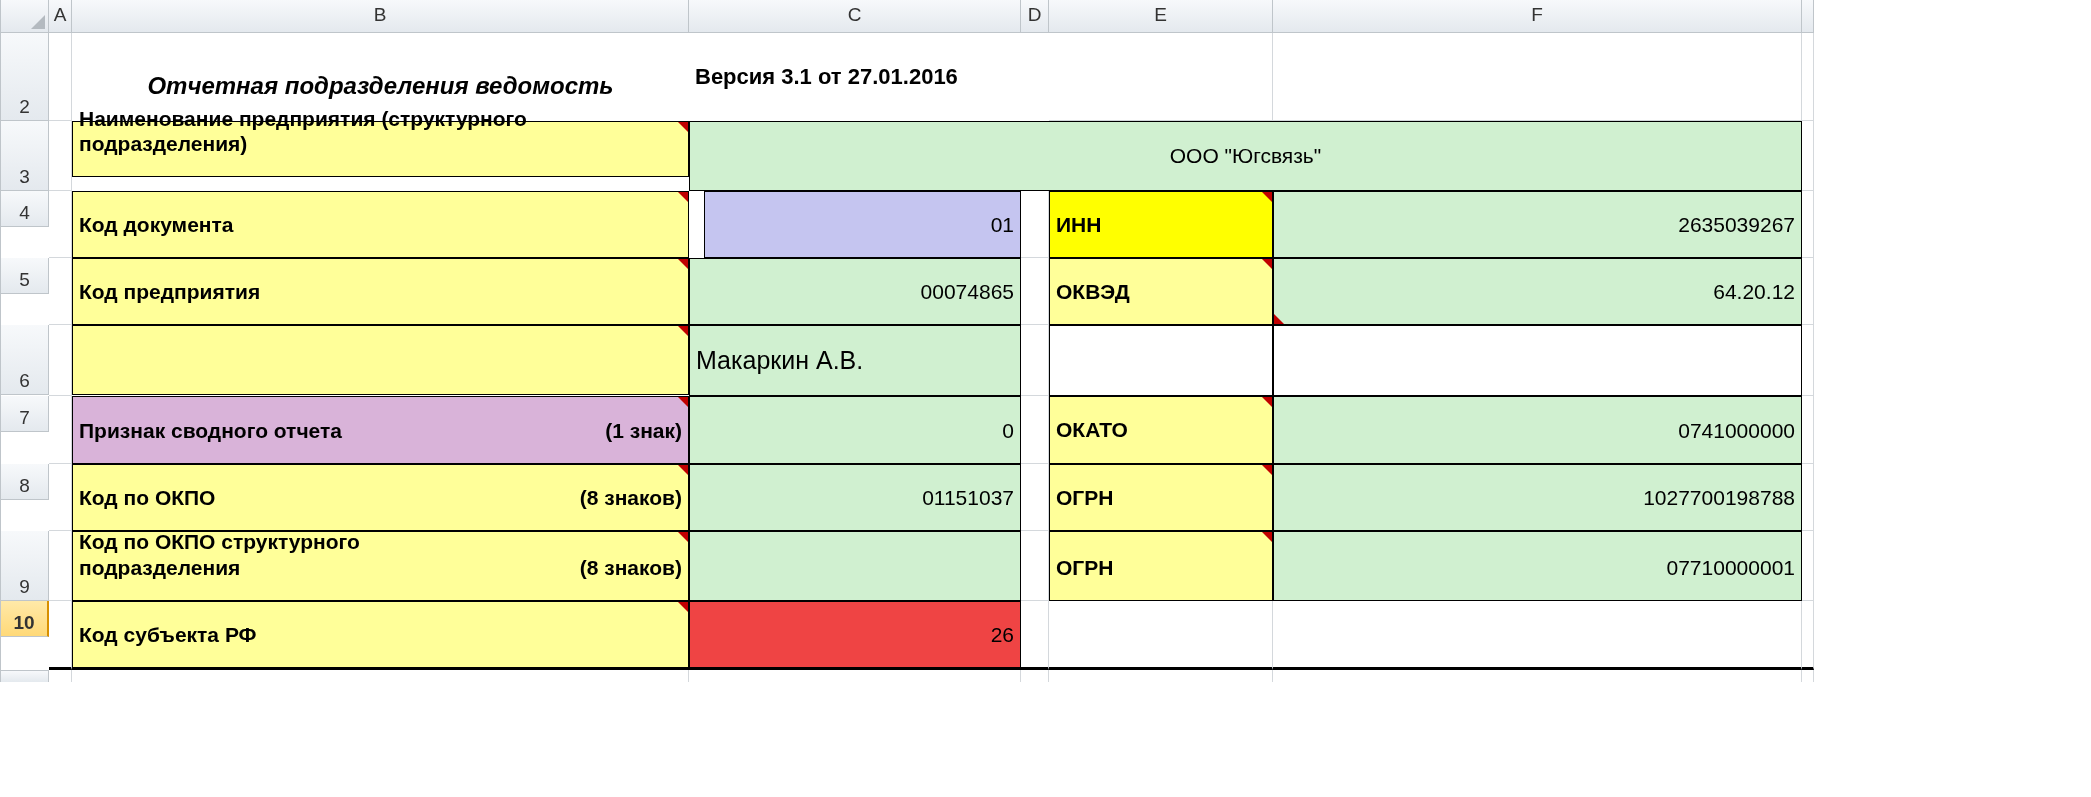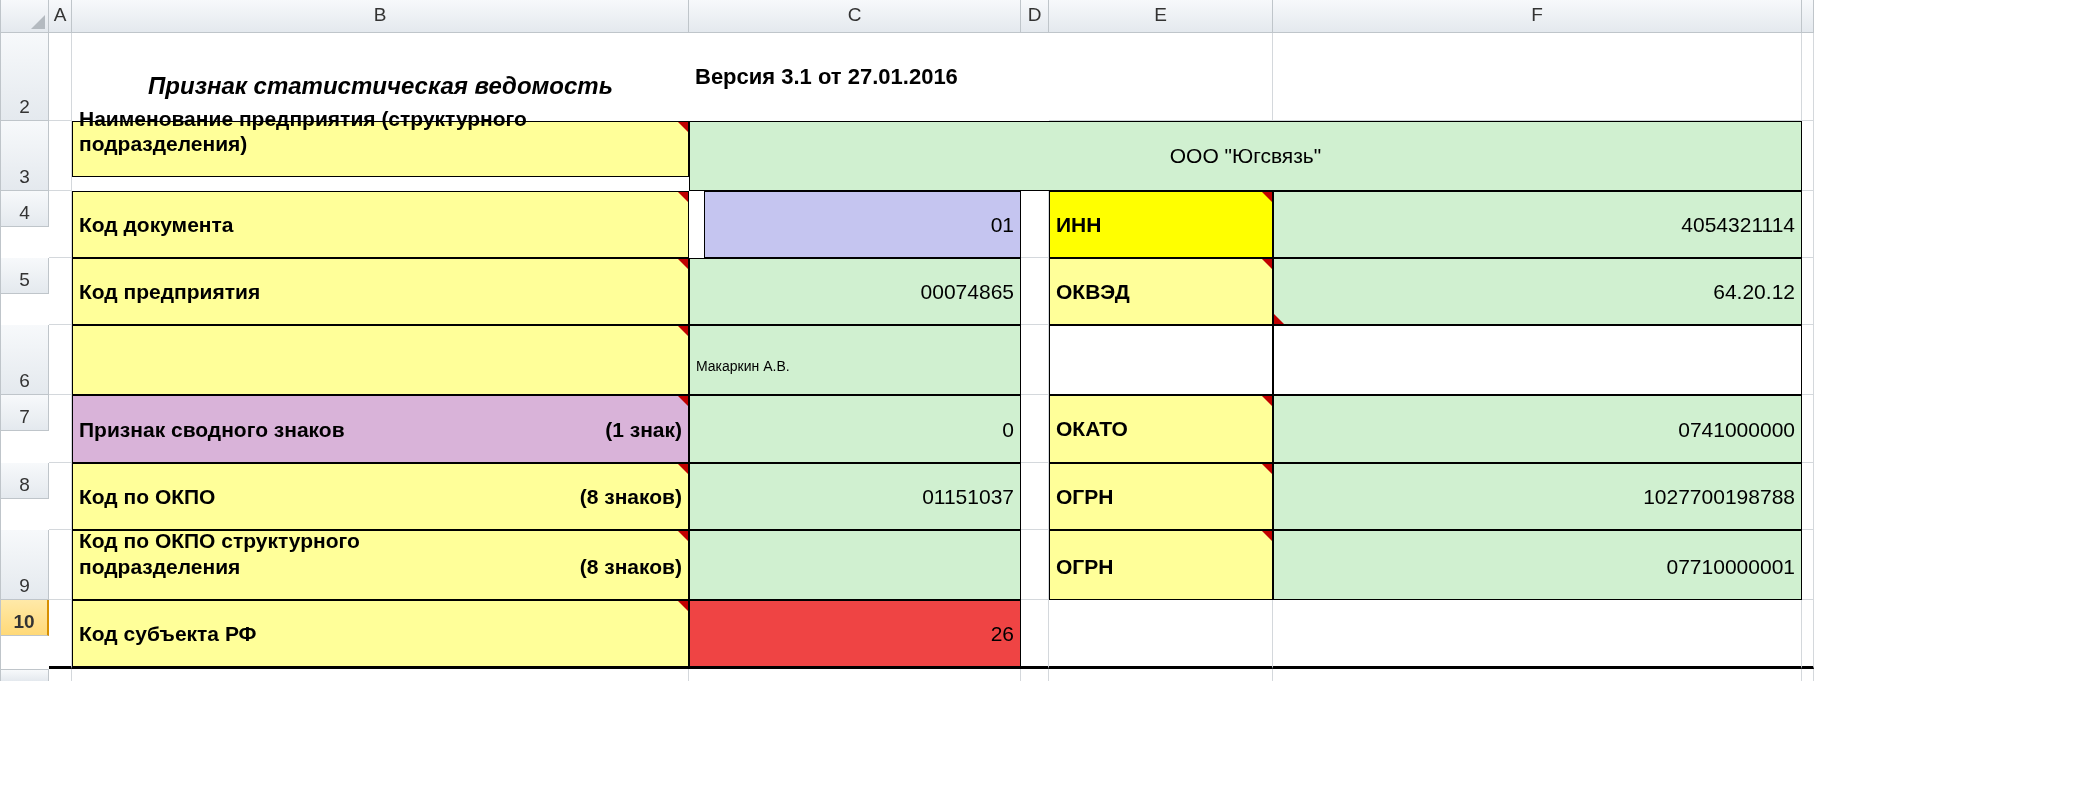--- a/index.html
+++ b/index.html
@@ -92,21 +92,21 @@
   }
   .cell.val {
     background: #d0f0d0;
     border: 1.5px solid #000;
     font-size: 21px;
     justify-content: flex-end;
   }
   .cell.val-left {
     background: #d0f0d0;
     border: 1.5px solid #000;
-    font-size: 14px;
+    font-size: 25px;
     justify-content: flex-start;
   }
   .cell.val-purple {
     background: #c5c5f0;
     border: 1.5px solid #000;
     font-size: 21px;
     justify-content: flex-end;
     margin-left: 15px;
   }
   .cell.val-gray {
@@ -175,21 +175,21 @@
   <div class="hdr">A</div>
   <div class="hdr">B</div>
   <div class="hdr">C</div>
   <div class="hdr">D</div>
   <div class="hdr">E</div>
   <div class="hdr">F</div>
   <div class="hdr"></div>
 
   <div class="rowhdr" style="height:88px">2</div>
   <div class="stub"></div>
-  <div class="cell title" style="height:88px">Признак  статистическая ведомость</div>
+  <div class="cell title" style="height:88px">Отчетная  подразделения ведомость</div>
   <div class="cell version" style="grid-column: span 2;">Версия 3.1 от 27.01.2016</div>
   <div class="cell blank" style="border-left:none"></div>
   <div class="cell blank"></div>
   <div class="stub"></div>
 
   <div class="rowhdr" style="height:70px">3</div>
   <div class="stub"></div>
   <div class="cell lbl" style="height:56px">
       <span>Наименование предприятия (структурного подразделения)</span>
       <div class="tri"></div>
@@ -202,21 +202,21 @@
   <div class="cell lbl">
       <span>Код документа</span>
       <div class="tri"></div>
     </div>
   <div class="cell val-purple">01</div>
   <div class="cell blank"></div>
   <div class="cell lbl-bright">
       <span>ИНН</span>
       <div class="tri"></div>
     </div>
-  <div class="cell val">4054321114</div>
+  <div class="cell val">2635039267</div>
   <div class="stub"></div>
 
   <div class="rowhdr" style="height:36px">5</div>
   <div class="stub"></div>
   <div class="cell lbl">
       <span>Код предприятия</span>
       <div class="tri"></div>
     </div>
   <div class="cell val">00074865</div>
   <div class="cell blank"></div>
@@ -238,21 +238,21 @@
   <div class="cell val-left">Макаркин А.В.</div>
   <div class="cell blank"></div>
   <div class="cell blank-bordered"></div>
   <div class="cell blank-bordered"></div>
   <div class="stub"></div>
 
   <div class="rowhdr" style="height:36px">7</div>
   <div class="stub"></div>
   <div class="cell lbl-purple">
       <div class="spread">
-        <span>Признак сводного знаков</span>
+        <span>Признак сводного отчета</span>
         <span>(1 знак)</span>
       </div>
       <div class="tri"></div>
     </div>
   <div class="cell val">0</div>
   <div class="cell blank"></div>
   <div class="cell lbl">
       <span>ОКАТО</span>
       <div class="tri"></div>
     </div>

